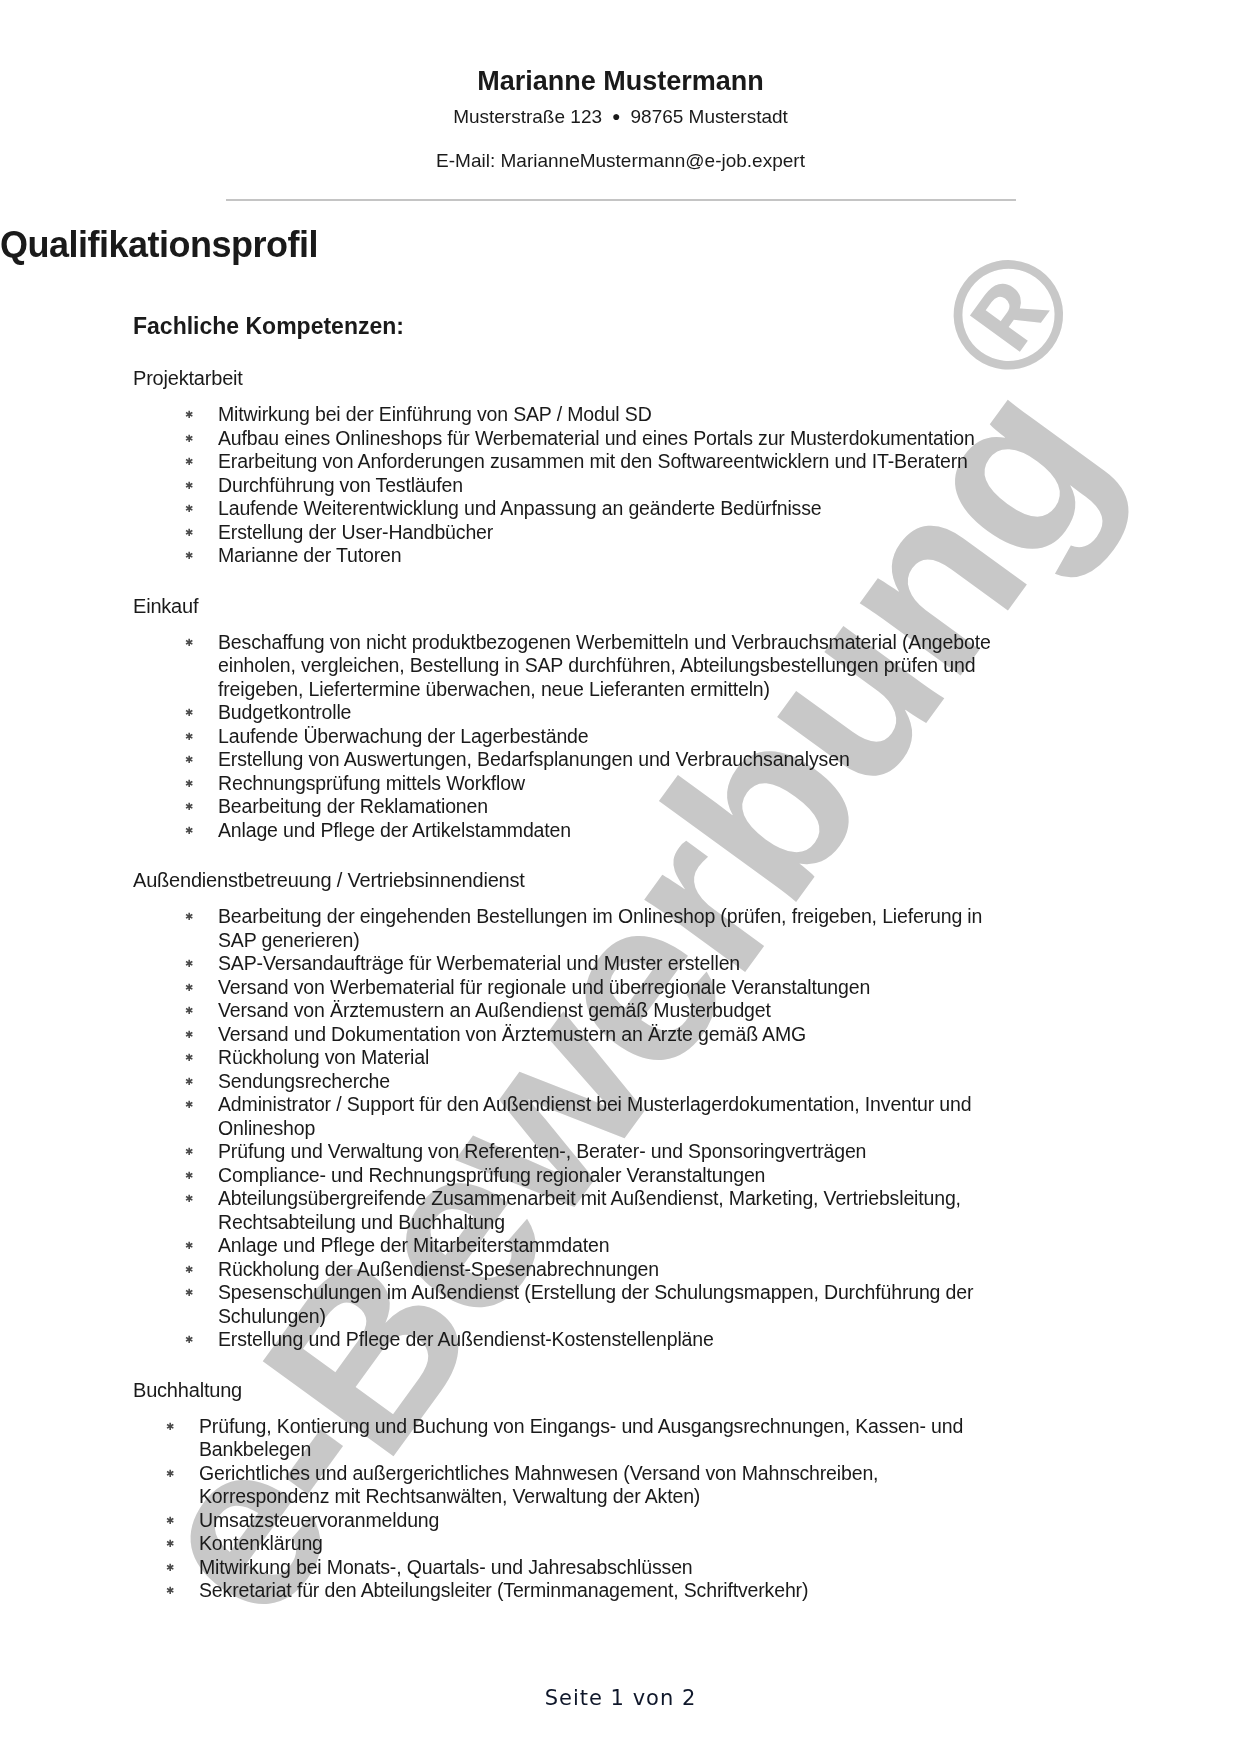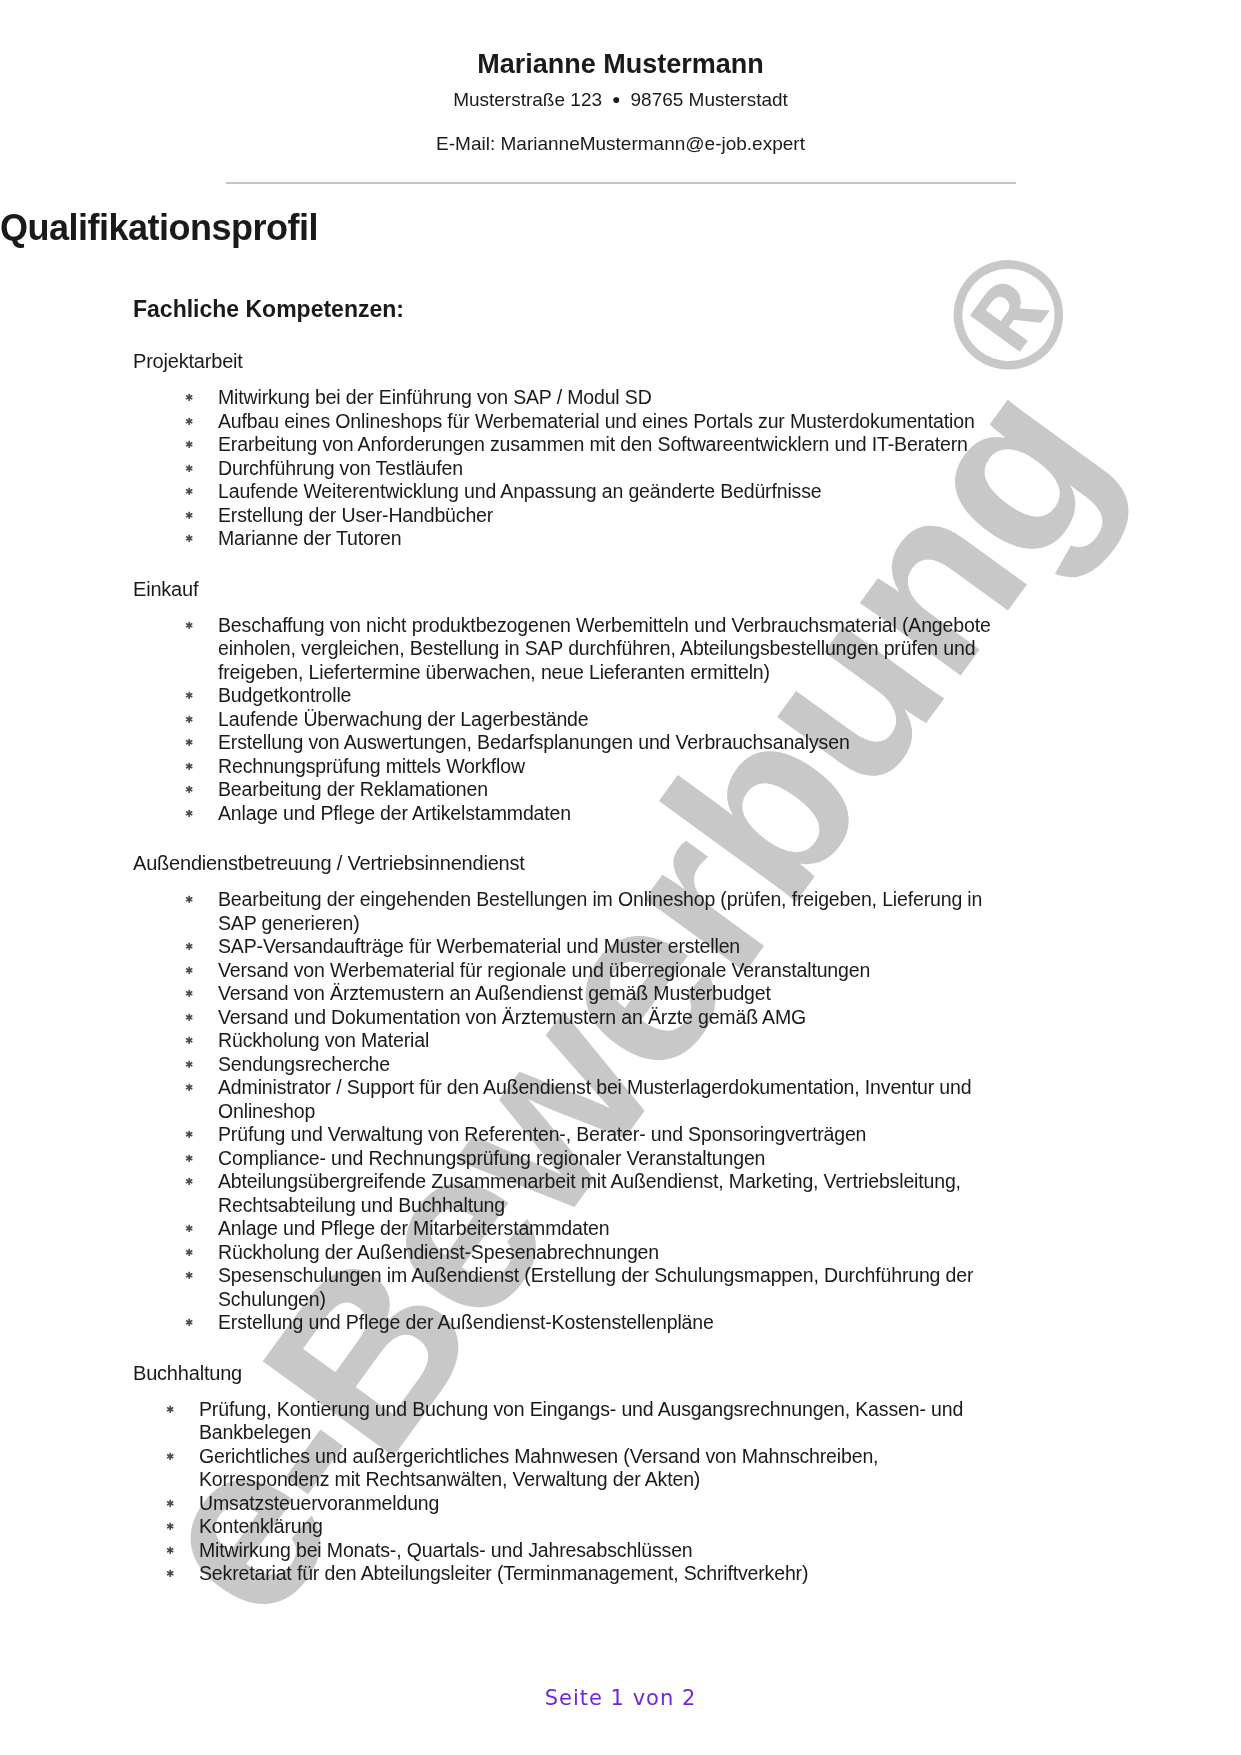--- a/index.html
+++ b/index.html
@@ -27,21 +27,21 @@
     pointer-events:none;
   }
   .watermark .reg {
     font-size:155px;
     vertical-align:120px;
     letter-spacing:0;
   }
 
   .content { position:relative; z-index:1; }
 
-  .header { text-align:center; padding-top:48px; }
+  .header { text-align:center; padding-top:65px; }
   .name   { font-size:27px; font-weight:bold; line-height:32px; margin:0; }
   .addr   { font-size:19px; line-height:25px; margin-top:7px; }
   .addr .sep { margin:0 10px; font-size:14px; vertical-align:2px; }
   .email  { font-size:19px; line-height:23px; margin-top:20px; }
 
   .divider {
     width:790px;
     margin:27px auto 0;
     border-bottom:2px solid #c4c4c4;
     height:0;
@@ -76,21 +76,21 @@
   
   .subsection.tight .item .bullet { margin-left:33px; }
 
   .footer {
     position:absolute;
     left:0; right:0; top:1686px;
     text-align:center;
     font-family:"DejaVu Sans", sans-serif;
     font-size:21px;
     letter-spacing:1px;
-    color:#6d28d9;
+    color:#0f172a;
     z-index:1;
   }
 </style>
 </head>
 <body>
 
 <div class="page">
 
   <div class="watermark" style="color: rgb(200, 200, 200);">
     <span>e-Bewerbung</span><span class="reg">®</span>

